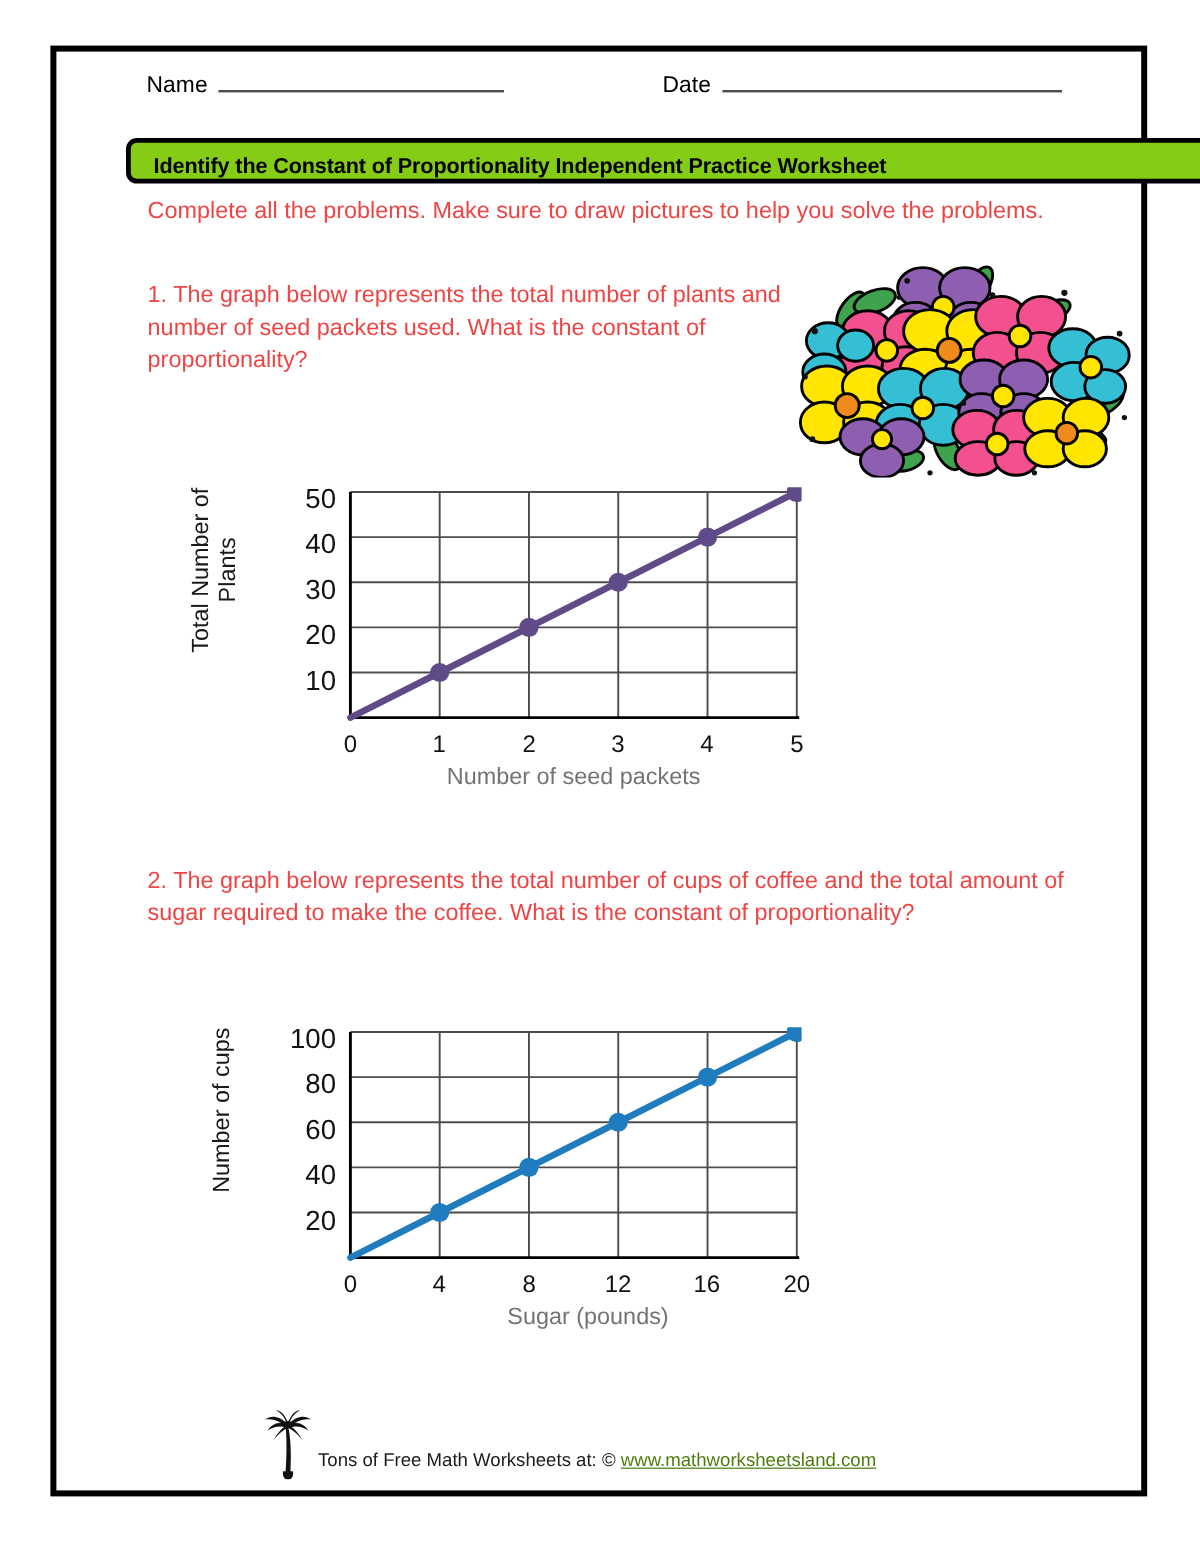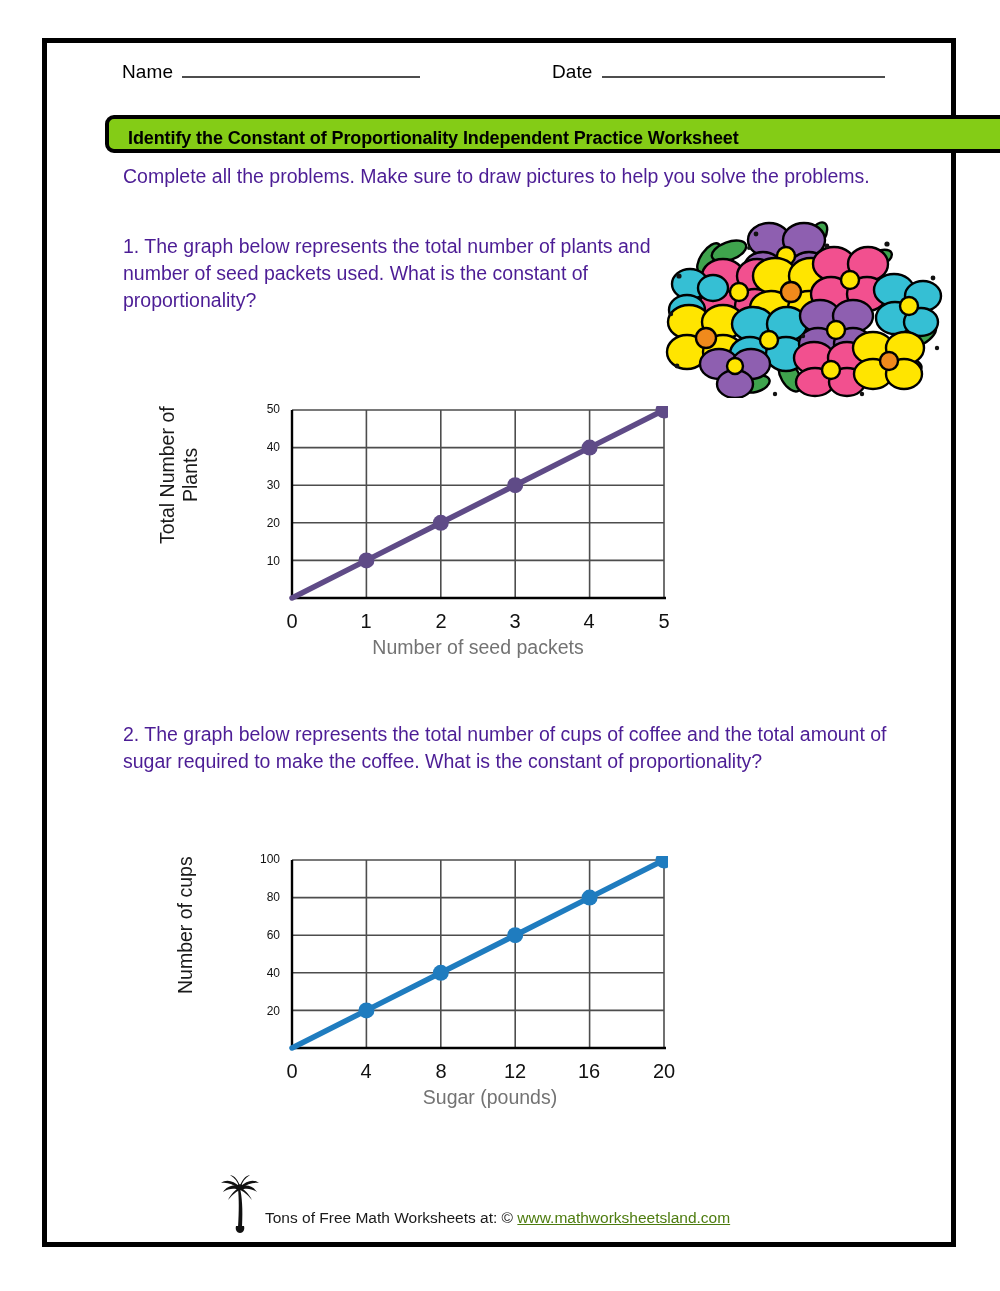--- a/index.html
+++ b/index.html
@@ -75,21 +75,21 @@
     padding-left: 19px;
     letter-spacing: -.1px;
     white-space: nowrap;
   }
 
   
   .para {
     position: absolute;
     font-size: 19.5px;
     line-height: 27px;
-    color: #4c1d95;
+    color: #ef4444;
   }
   #instructions { left: 76px; top: 120px; width: 760px; }
   #q1-text { left: 76px; top: 190px; width: 545px; }
   #q2-text { left: 76px; top: 678px; width: 780px; }
 
   
   #flower-art {
     position: absolute;
     left: 610px;
     top: 175px;
@@ -115,21 +115,21 @@
   .x-axis-title {
     position: absolute;
     font-size: 19.5px;
     text-align: center;
     color: #737373;
     white-space: nowrap;
   }
   .plot-svg { position: absolute; }
   .tick-label {
     position: absolute;
-    font-size: 12px;
+    font-size: 23px;
     color: #111111;
     text-align: right;
     white-space: nowrap;
   }
   .xtick-label {
     position: absolute;
     font-size: 20px;
     color: #111111;
     text-align: center;
     white-space: nowrap;

